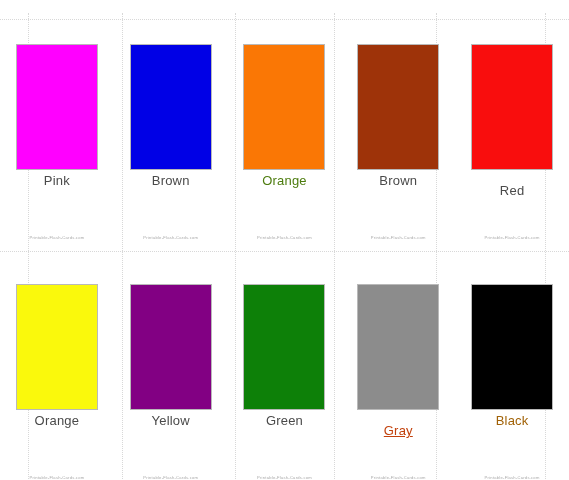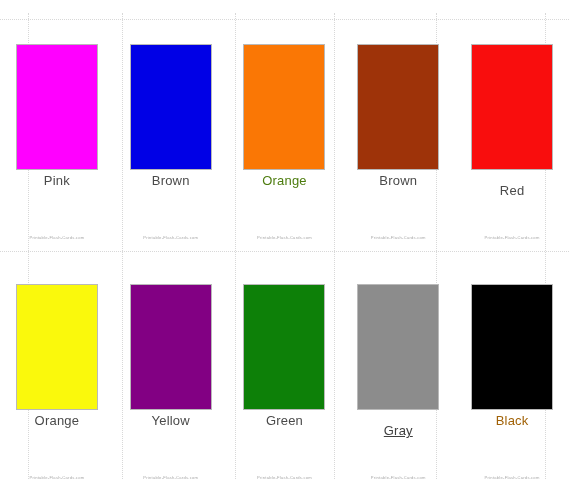--- a/index.html
+++ b/index.html
@@ -161,21 +161,21 @@
     </div>
 
     <div class="card">
       <div class="swatch" style="background-color: rgb(13, 128, 8); border-color: rgb(185, 185, 185);"></div>
       <div class="label" style="color: rgb(74, 74, 74);">Green</div>
       <div class="footer">Printable-Flash-Cards.com</div>
     </div>
 
     <div class="card">
       <div class="swatch" style="background-color: rgb(140, 140, 140); border-color: rgb(185, 185, 185);"></div>
-      <div class="label low" style="color: #404040; text-decoration: underline;">Gray</div>
+      <div class="label low" style="color: #c2410c; text-decoration: underline;">Gray</div>
       <div class="footer">Printable-Flash-Cards.com</div>
     </div>
 
     <div class="card">
       <div class="swatch" style="background-color: rgb(0, 0, 0); border-color: rgb(185, 185, 185);"></div>
       <div class="label" style="color: #a16207;">Black</div>
       <div class="footer">Printable-Flash-Cards.com</div>
     </div>
 
   </div>

